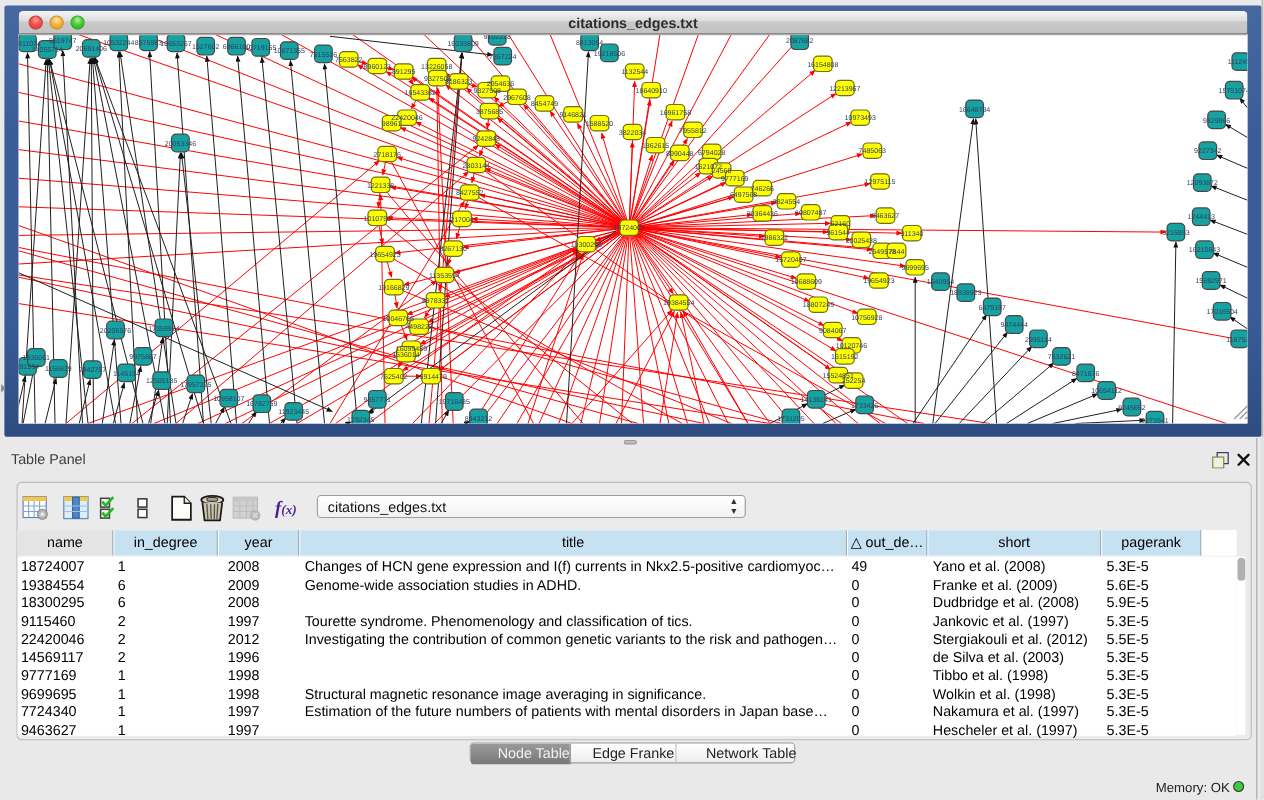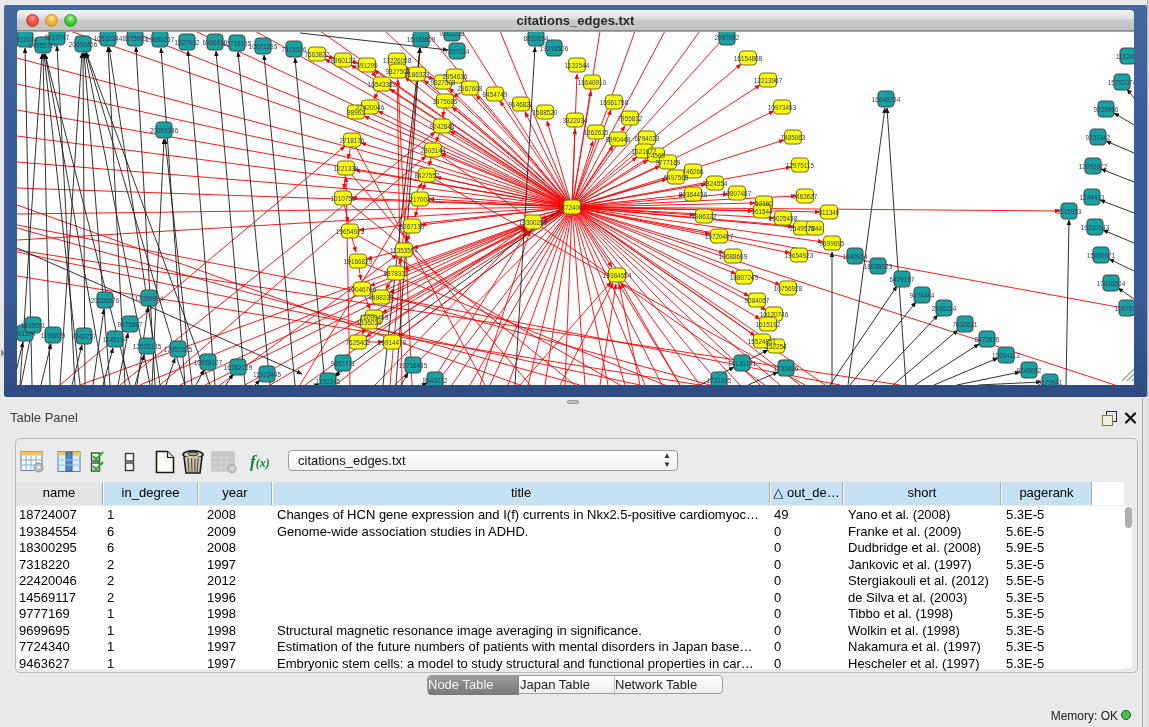--- a/index.html
+++ b/index.html
@@ -31,21 +31,21 @@
 #combo .arr{position:absolute;right:6px;top:0;font-size:8px;color:#333;line-height:9px;text-align:center}
 
 #thead{position:absolute;left:16px;top:482px;width:1108px;height:23px;background:#fff;font-size:13px;color:#000}
 .hc{position:absolute;top:0;height:23px;border-right:1px solid #9eb0bd;background:#c6e1f2;text-align:center;line-height:22px;overflow:hidden}
 #rows{position:absolute;left:16px;top:506px;width:1108px;height:163px;background:#fff;font-size:13px;color:#000}
 .row{position:absolute;left:0;width:1108px;height:17px;line-height:17px;white-space:nowrap}
 .c{position:absolute;top:0;height:16px;overflow:hidden}
 #vsb{position:absolute;left:1124px;top:506px;width:8px;height:162px;background:#fff}
 #vsb .th{position:absolute;left:0.5px;top:1px;width:7px;height:21px;background:#b0b0b0;border-radius:4px}
 
-#tabs{position:absolute;left:427px;top:675px;width:296px;height:19px;border:1px solid #9f9f9f;border-radius:4px;background:linear-gradient(#fff,#ededed);font-size:13px;text-align:left;color:#222}
+#tabs{position:absolute;left:427px;top:675px;width:296px;height:19px;border:1px solid #9f9f9f;border-radius:4px;background:linear-gradient(#fff,#ededed);font-size:13px;text-align:right;color:#222}
 .seg{position:absolute;top:0;height:19px;line-height:18px}
 #seg1{left:0;width:91px;background:linear-gradient(#9a9a9a,#787878);color:#f2f2f2;border-radius:3px 0 0 3px;border-right:1px solid #8a8a8a}
 #seg2{left:92px;width:93px}
 #seg3{left:186px;width:110px;border-left:1px solid #c0c0c0}
 #mem{position:absolute;right:31px;top:709px;font-size:12px;color:#222}
 #memdot{position:absolute;left:1121px;top:710px;width:10px;height:10px;border-radius:50%;background:#3fcb3f;border:1.5px solid #3a3a3a}
 </style>
 </head>
 <body>
 <div id="stage">
@@ -689,21 +689,21 @@
 <g stroke="#999" stroke-width="1">
         <line x1="1" y1="9" x2="23" y2="9"></line>
         <line x1="1" y1="14" x2="23" y2="14"></line>
         <line x1="7" y1="5" x2="7" y2="20"></line>
         <line x1="13" y1="5" x2="13" y2="20"></line>
         <line x1="19" y1="5" x2="19" y2="20"></line>
       </g>
 <circle cx="21" cy="17.5" r="4.2" fill="#9b9b9b" stroke="#777"></circle>
       <path d="M19 15.5 l4 4 m0 -4 l-4 4" stroke="#cfcfcf" stroke-width="1.3"></path>
 </svg>
-<div class="ticon" style="position:absolute;left:250px;top:452px;font-family:'Liberation Serif',serif;font-style:italic;font-weight:700;font-size:17px;color:#15803d">f<span style="font-size:12px">(x)</span></div>
+<div class="ticon" style="position:absolute;left:250px;top:452px;font-family:'Liberation Serif',serif;font-style:italic;font-weight:700;font-size:17px;color:#4c1d95">f<span style="font-size:12px">(x)</span></div>
 
   <div id="combo">citations_edges.txt<div class="arr">▲<br>▼</div></div>
   <div id="thead">
     <div class="hc" style="left:0;width:87px;background:#e4e4e4">name</div>
     <div class="hc" style="left:88px;width:94px">in_degree</div>
     <div class="hc" style="left:183px;width:73px">year</div>
     <div class="hc" style="left:257px;width:497px">title</div>
     <div class="hc" style="left:755px;width:72px">△ out_de…</div>
     <div class="hc" style="left:828px;width:157px">short</div>
     <div class="hc" style="left:986px;width:90px">pagerank</div>
@@ -730,31 +730,33 @@
       </div>
 <div class="row" style="top:33.0px">
         <span class="c" style="left:3px;width:84px">18300295</span>
         <span class="c" style="left:91px;width:92px">6</span>
         <span class="c" style="left:191px;width:62px">2008</span>
         <span class="c" style="left:758px;width:68px">0</span>
         <span class="c" style="left:832px;width:152px">Dudbridge et al. (2008)</span>
         <span class="c" style="left:990px;width:86px">5.9E‑5</span>
       </div>
 <div class="row" style="top:49.5px">
-        <span class="c" style="left:3px;width:84px">7318220</span>
+        <span class="c" style="left:3px;width:84px">9115460</span>
         <span class="c" style="left:91px;width:92px">2</span>
         <span class="c" style="left:191px;width:62px">1997</span>
+        <span class="c" style="left:261px;width:493px">Tourette syndrome. Phenomenology and classification of tics.</span>
         <span class="c" style="left:758px;width:68px">0</span>
         <span class="c" style="left:832px;width:152px">Jankovic et al. (1997)</span>
         <span class="c" style="left:990px;width:86px">5.3E‑5</span>
       </div>
 <div class="row" style="top:66.0px">
         <span class="c" style="left:3px;width:84px">22420046</span>
         <span class="c" style="left:91px;width:92px">2</span>
         <span class="c" style="left:191px;width:62px">2012</span>
+        <span class="c" style="left:261px;width:493px">Investigating the contribution of common genetic variants to the risk and pathogen…</span>
         <span class="c" style="left:758px;width:68px">0</span>
         <span class="c" style="left:832px;width:152px">Stergiakouli et al. (2012)</span>
         <span class="c" style="left:990px;width:86px">5.5E‑5</span>
       </div>
 <div class="row" style="top:82.5px">
         <span class="c" style="left:3px;width:84px">14569117</span>
         <span class="c" style="left:91px;width:92px">2</span>
         <span class="c" style="left:191px;width:62px">1996</span>
         <span class="c" style="left:758px;width:68px">0</span>
         <span class="c" style="left:832px;width:152px">de Silva et al. (2003)</span>
@@ -783,29 +785,28 @@
         <span class="c" style="left:191px;width:62px">1997</span>
         <span class="c" style="left:261px;width:493px">Estimation of the future numbers of patients with mental disorders in Japan base…</span>
         <span class="c" style="left:758px;width:68px">0</span>
         <span class="c" style="left:832px;width:152px">Nakamura et al. (1997)</span>
         <span class="c" style="left:990px;width:86px">5.3E‑5</span>
       </div>
 <div class="row" style="top:148.5px">
         <span class="c" style="left:3px;width:84px">9463627</span>
         <span class="c" style="left:91px;width:92px">1</span>
         <span class="c" style="left:191px;width:62px">1997</span>
-        <span class="c" style="left:261px;width:493px">Embryonic stem cells: a model to study structural and functional properties in car…</span>
         <span class="c" style="left:758px;width:68px">0</span>
         <span class="c" style="left:832px;width:152px">Hescheler et al. (1997)</span>
         <span class="c" style="left:990px;width:86px">5.3E‑5</span>
       </div>
     </div>
   <div id="vsb">
       <div class="th"></div>
     </div>
   <div id="tabs">
     <div class="seg" id="seg1">Node Table</div>
-    <div class="seg" id="seg2">Japan Table</div>
+    <div class="seg" id="seg2">Edge Franke</div>
     <div class="seg" id="seg3">Network Table</div>
   </div>
   <div id="mem">Memory: OK</div>
   <div id="memdot"></div>
 </div>
 
 </body></html>

